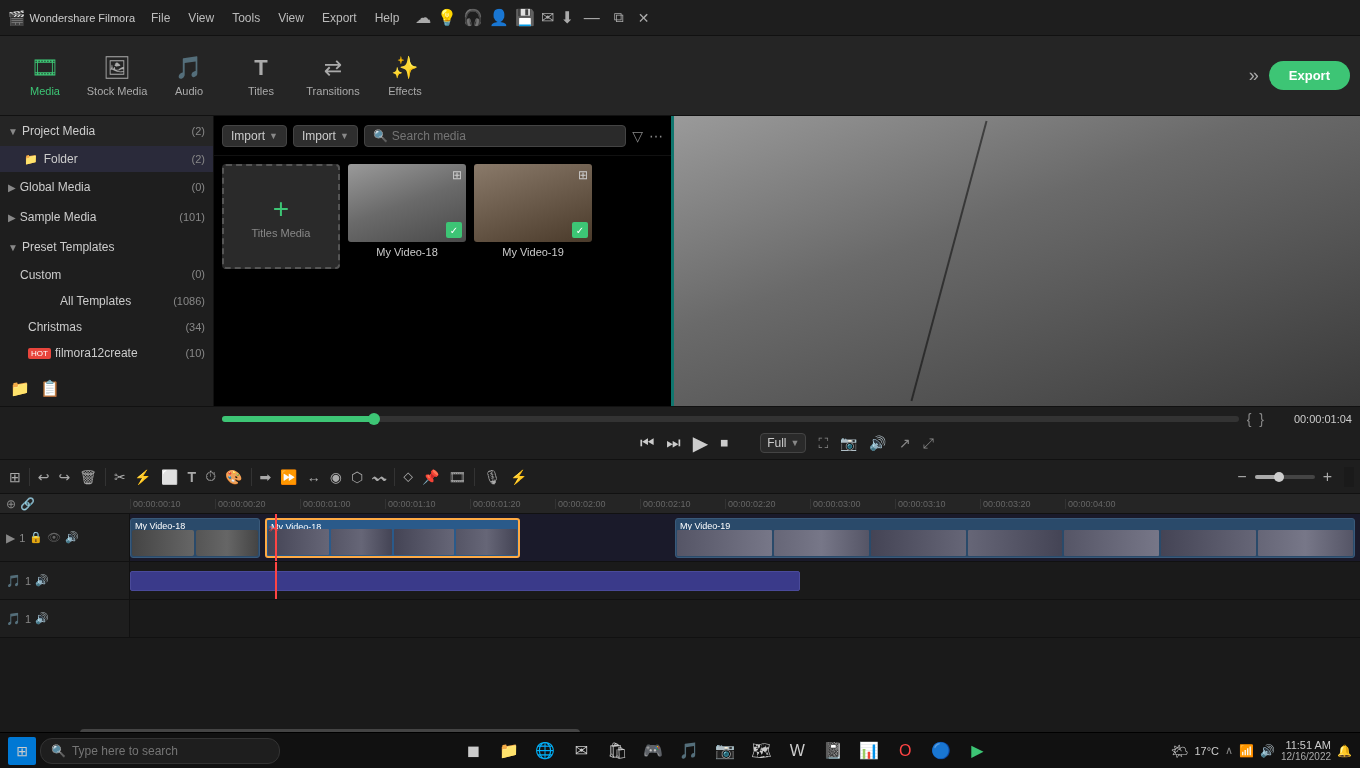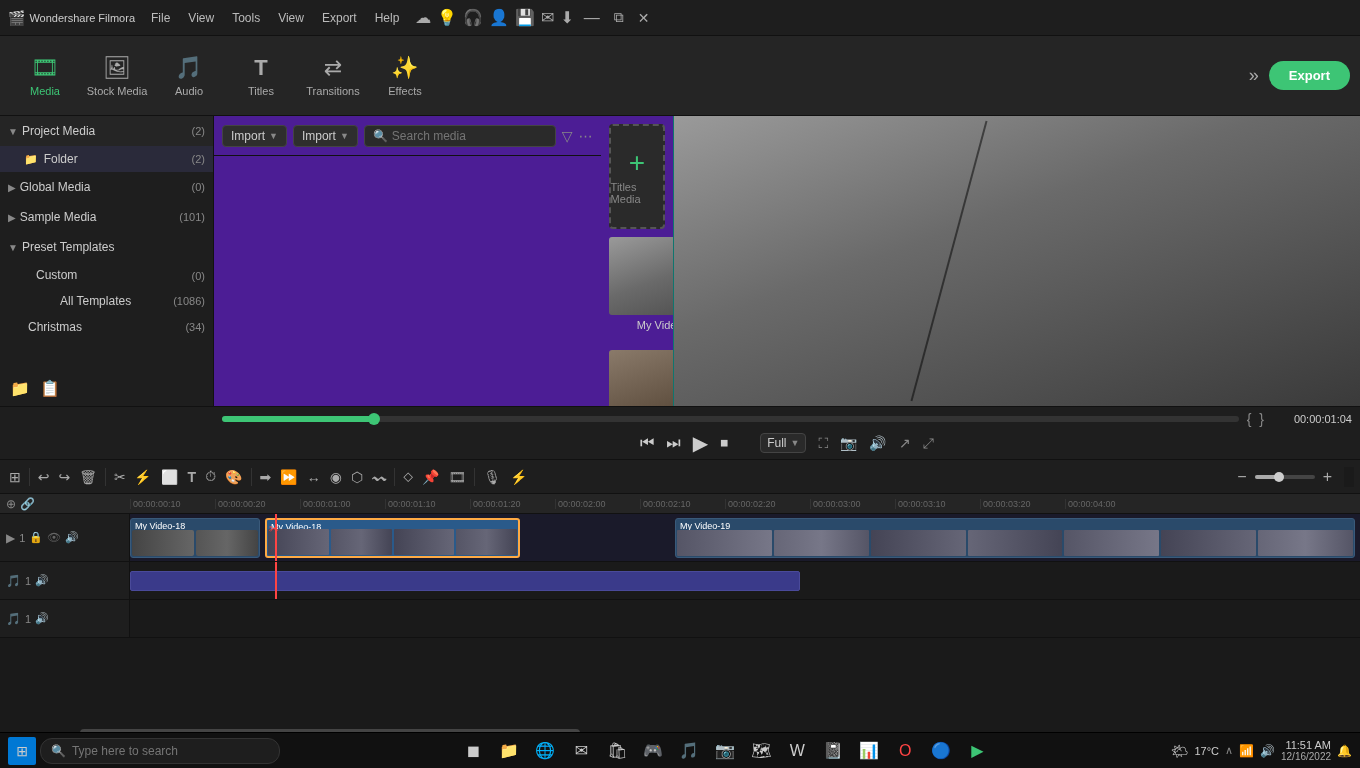--- a/index.html
+++ b/index.html
@@ -91,42 +91,47 @@
       <span style="font-size:10px;margin-right:4px;color:#888;">▶</span>
       <span style="flex:1;color:#ccc;font-size:12px;">Sample Media</span>
       <span style="color:#888;font-size:11px;">(101)</span>
     </div>
 
     <div style="display:flex;align-items:center;padding:8px 8px;cursor:pointer;">
       <span style="font-size:10px;margin-right:4px;color:#888;">▼</span>
       <span style="flex:1;color:#ccc;font-size:12px;">Preset Templates</span>
     </div>
 
-    <div style="display:flex;align-items:flex-end;padding:6px 8px 6px 36px;cursor:pointer;">
+    <div style="display:flex;align-items:flex-start;padding:6px 8px 6px 20px;cursor:pointer;">
       <span style="flex:1;color:#ccc;font-size:12px;">Custom</span>
       <span style="color:#888;font-size:11px;">(0)</span>
     </div>
 
     <div style="display:flex;align-items:center;padding:6px 8px 6px 28px;cursor:pointer;">
       <span style="flex:1;color:#ccc;font-size:12px;margin-left:32px;">All Templates</span>
       <span style="color:#888;font-size:11px;">(1086)</span>
     </div>
 
     <div style="display:flex;align-items:center;padding:6px 8px 6px 28px;cursor:pointer;">
       <span style="flex:1;color:#ccc;font-size:12px;">Christmas</span>
       <span style="color:#888;font-size:11px;margin-left:36px;">(34)</span>
     </div>
 
+    <div style="display:flex;align-items:center;padding:6px 8px 6px 28px;cursor:pointer;">
+      <span style="background:#e8453c;color:#fff;font-size:8px;padding:1px 3px;border-radius:2px;margin-right:4px;">HOT</span>
+      <span style="flex:1;color:#ccc;font-size:12px;">filmora12create</span>
+      <span style="color:#888;font-size:11px;">(10)</span>
+    </div>
     <div style="display:flex;gap:10px;padding:8px 10px;margin-top:auto;">
       <span style="color:#888;font-size:16px;cursor:pointer;">📁</span>
       <span style="color:#888;font-size:16px;cursor:pointer;">📋</span>
     </div>
   </div>
 
-  <div style="flex:1;display:flex;flex-direction:row;background:#4c1d95;border-right:1px solid #0f766e;max-width:460px;">
+  <div style="flex:1;display:flex;flex-direction:column;background:#000000;border-right:3px solid #0f766e;max-width:460px;">
     <div style="display:flex;align-items:center;padding:6px 8px;gap:6px;border-bottom:1px solid #111;height:40px;">
       <div style="display:flex;align-items:center;gap:4px;background:#2e2e2e;border:1px solid #444;border-radius:4px;padding:3px 8px;cursor:pointer;color:#ccc;font-size:12px;">
         <span>Import</span>
         <span style="font-size:9px;color:#888;">▼</span>
       </div>
       <div style="display:flex;align-items:center;gap:4px;background:#2e2e2e;border:1px solid #444;border-radius:4px;padding:3px 8px;cursor:pointer;color:#ccc;font-size:12px;">
         <span>Import</span>
         <span style="font-size:9px;color:#888;">▼</span>
       </div>
       <div style="display:flex;align-items:center;gap:4px;background:#2a2a2a;border:1px solid #444;border-radius:4px;padding:3px 8px;flex:1;">

